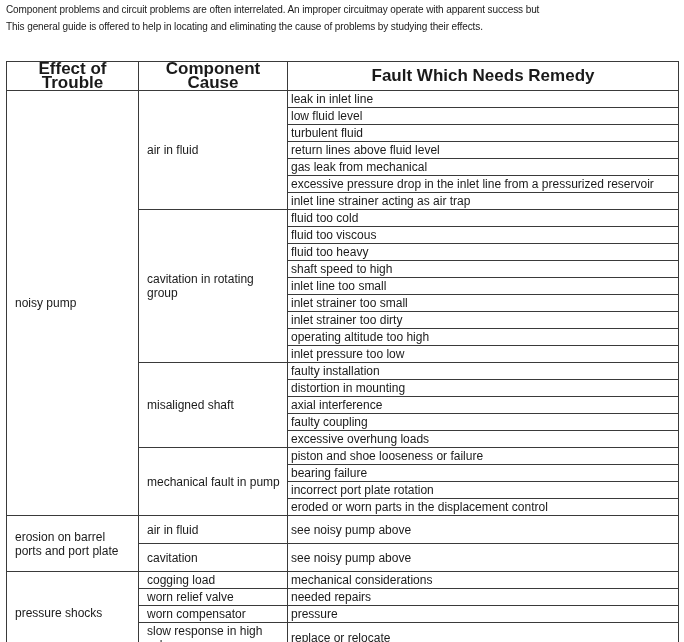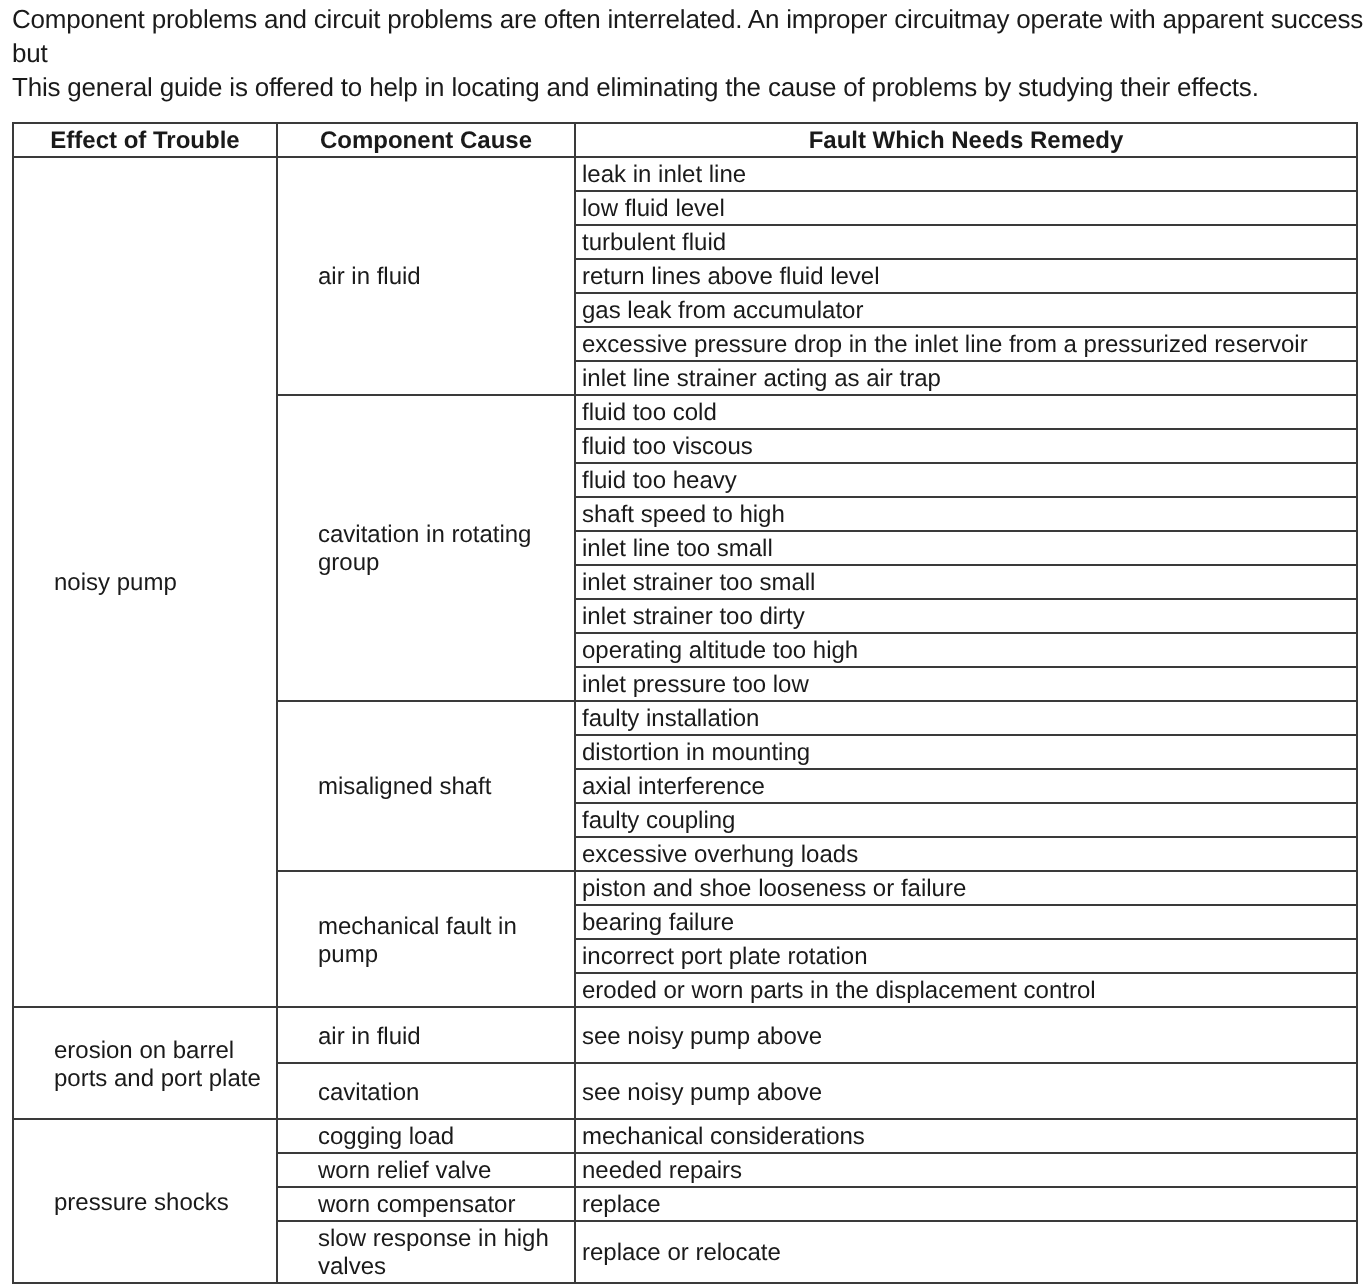--- a/index.html
+++ b/index.html
@@ -1,32 +1,32 @@
 <!DOCTYPE html>
 <html><head>
 <meta charset="utf-8">
 <style>
   html, body { margin: 0; padding: 0; background: #ffffff; }
   body { width: 684px; height: 642px; overflow: hidden; position: relative;
          font-family: "Liberation Sans", sans-serif; color: #1a1a1a; }
   .intro { position: absolute; left: 6px; top: 1px; width: 676px;
-           font-size: 13px; line-height: 17px; letter-spacing: -0.1px; }
+           font-size: 10px; line-height: 17px; letter-spacing: -0.1px; }
   .intro p { margin: 0; }
   table { position: absolute; left: 6px; top: 61px; width: 672px;
           border-collapse: collapse; table-layout: fixed; font-size: 12px; }
   col.c1 { width: 132px; }
   col.c2 { width: 149px; }
   col.c3 { width: 391px; }
   th, td { border: 1px solid #3a3a3a; padding: 0 4px; vertical-align: middle;
            text-align: left; line-height: 14px; }
-  th { height: 16px; font-weight: bold; text-align: center; font-size: 12px; }
+  th { height: 16px; font-weight: bold; text-align: center; font-size: 17px; }
   td.f { height: 16px; padding-left: 3px; }
   td.e2 { height: 27px; }
   td.last { height: 30px; }
-  td.eff, td.cause { padding-left: 20px; }
+  td.eff, td.cause { padding-left: 8px; }
 </style>
 </head>
 <body>
 
 <div class="intro">
   <p>Component problems and circuit problems are often interrelated. An improper circuitmay operate with apparent success but</p>
   <p>This general guide is offered to help in locating and eliminating the cause of problems by studying their effects.</p>
 </div>
 
 <table>
@@ -51,21 +51,21 @@
       <tr>
         <td class="f">low fluid level</td>
       </tr>
       <tr>
         <td class="f">turbulent fluid</td>
       </tr>
       <tr>
         <td class="f">return lines above fluid level</td>
       </tr>
       <tr>
-        <td class="f">gas leak from accumulator</td>
+        <td class="f">gas leak from mechanical</td>
       </tr>
       <tr>
         <td class="f">excessive pressure drop in the inlet line from a pressurized reservoir</td>
       </tr>
       <tr>
         <td class="f">inlet line strainer acting as air trap</td>
       </tr>
       <tr>
         <td class="cause" rowspan="9">cavitation in rotating group</td>
         <td class="f">fluid too cold</td>
@@ -136,20 +136,20 @@
         <td class="eff" rowspan="4">pressure shocks</td>
         <td class="cause" rowspan="1">cogging load</td>
         <td class="f">mechanical considerations</td>
       </tr>
       <tr>
         <td class="cause" rowspan="1">worn relief valve</td>
         <td class="f">needed repairs</td>
       </tr>
       <tr>
         <td class="cause" rowspan="1">worn compensator</td>
-        <td class="f">replace</td>
+        <td class="f">pressure</td>
       </tr>
       <tr>
         <td class="cause" rowspan="1">slow response in high valves</td>
         <td class="f last">replace or relocate</td>
       </tr>
     </tbody>
 </table>
 
 </body></html>

